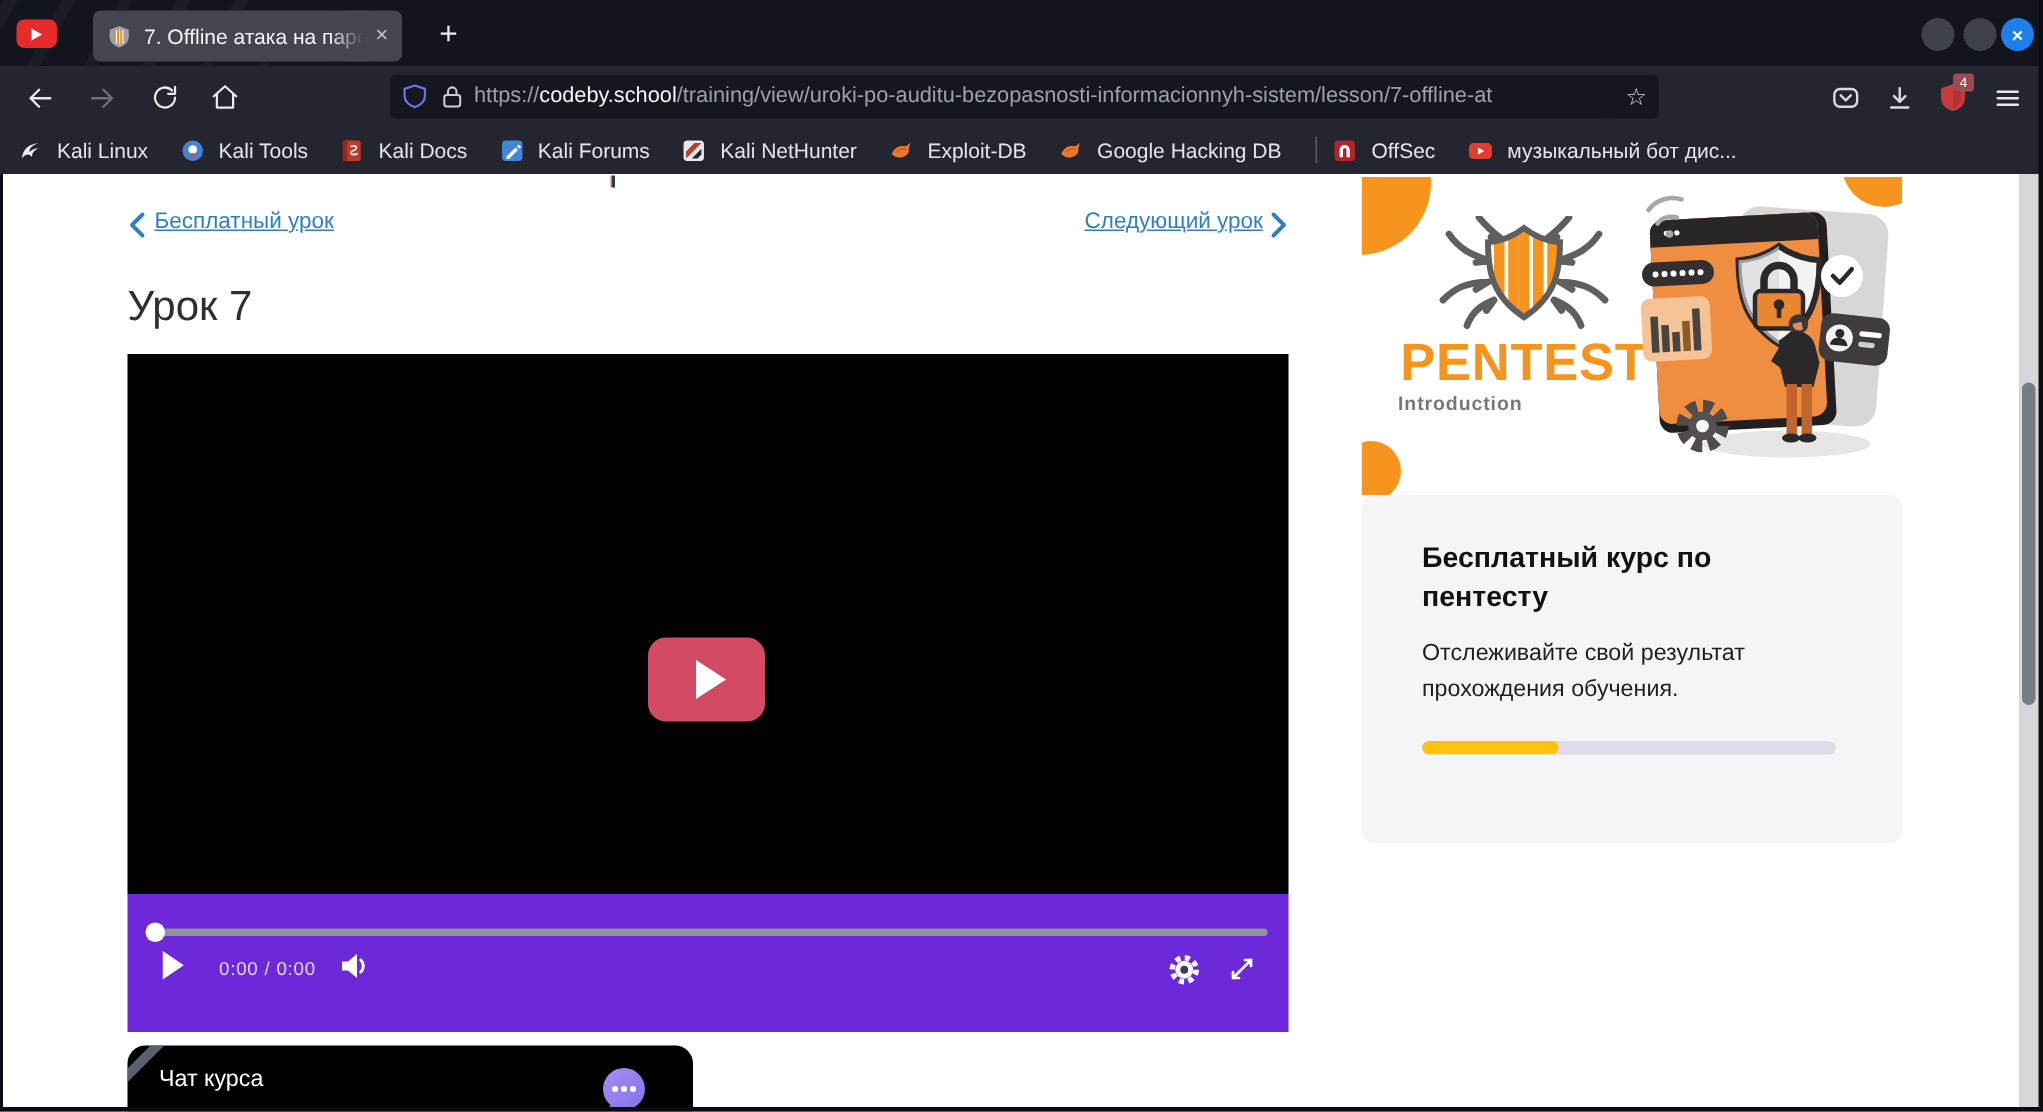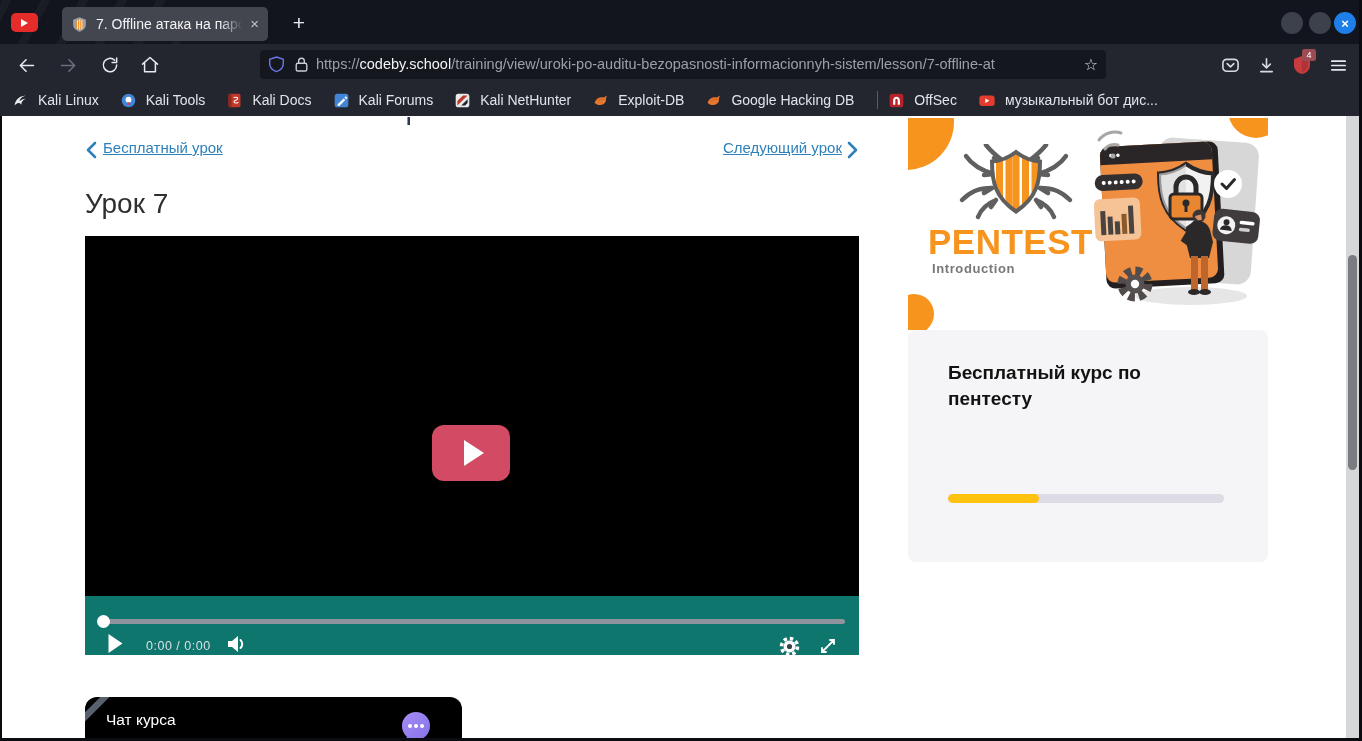--- a/index.html
+++ b/index.html
@@ -40,38 +40,38 @@
   .artifact{position:absolute;left:407px;top:117px;width:3px;height:8px;background:linear-gradient(90deg,#D98429 35%,#2B3A52 35%);}
 
   .lesson-link{position:absolute;top:139px;font-size:15px;color:#2E81BA;text-decoration:underline;}
   .chev{position:absolute;top:141px;}
   .h1{position:absolute;left:85px;top:188px;font-size:28px;color:#2F2F2F;}
 
   .video{position:absolute;left:85px;top:236px;width:774px;height:360px;background:#000;}
   .bigplay{position:absolute;left:432px;top:425px;width:78px;height:56px;border-radius:12px;background:#D24A63;display:flex;align-items:center;justify-content:center;}
   .bigplay .tri{width:0;height:0;border-left:20px solid #fff;border-top:13px solid transparent;border-bottom:13px solid transparent;margin-left:5px;}
 
-  .controlbar{position:absolute;left:85px;top:596px;width:774px;height:59px;background:#0f766e;}
+  .controlbar{position:absolute;left:85px;top:596px;width:774px;height:92px;background:#6d28d9;}
   .track{position:absolute;left:14px;top:23px;width:746px;height:5px;border-radius:3px;background:#8F939E;}
   .handle{position:absolute;left:12px;top:19px;width:13px;height:13px;border-radius:50%;background:#fff;}
   .cb-play{position:absolute;left:22px;top:37px;}
   .cb-time{position:absolute;left:61px;top:43px;font-size:12.5px;color:#DCDFE6;letter-spacing:0.5px;}
   .cb-vol{position:absolute;left:140px;top:38px;}
   .cb-gear{position:absolute;left:694px;top:40px;}
   .cb-fs{position:absolute;left:734px;top:41px;}
 
   .chatcard{position:absolute;left:85px;top:697px;width:377px;height:56px;background:#000000;border-radius:12px 12px 0 0;overflow:visible;}
   .chat-decor{position:absolute;left:0;top:0;width:34px;height:34px;background:#59606E;clip-path:polygon(0 45%,45% 0,72% 0,0 72%);border-radius:12px 0 0 0;}
   .chat-title{position:absolute;left:21px;top:14px;color:#fff;font-size:15.5px;}
   .chat-icon{position:absolute;left:315px;top:14px;}
 
   
   .banner{position:absolute;left:908px;top:118px;width:360px;height:212px;background:#fff;overflow:hidden;}
   .oc{position:absolute;border-radius:50%;background:#F7941E;}
-  .brand{position:absolute;left:20px;top:104px;width:176px;font-size:35px;font-weight:800;color:#F7941E;letter-spacing:0.5px;text-align:left;}
+  .brand{position:absolute;left:20px;top:104px;width:176px;font-size:35px;font-weight:800;color:#F7941E;letter-spacing:0.5px;text-align:center;}
   .brand-sub{position:absolute;left:24px;top:143px;font-size:13px;font-weight:700;color:#787878;letter-spacing:0.6px;}
   .spider{position:absolute;left:30px;top:26px;}
   .illu{position:absolute;left:185px;top:0px;}
 
   .course-card{position:absolute;left:908px;top:330px;width:360px;height:232px;background:#F5F5F7;border-radius:8px;text-decoration:underline;}
   .cc-title{position:absolute;left:40px;top:30px;width:280px;font-size:19px;font-weight:700;color:#121212;line-height:26px;}
   .cc-desc{position:absolute;left:40px;top:94px;width:280px;font-size:15.5px;color:#1F1F1F;line-height:24px;}
   .cc-bar{position:absolute;left:40px;top:164px;width:276px;height:9px;border-radius:5px;background:#DDDCE6;overflow:hidden;}
   .cc-fill{height:9px;border-radius:5px;background:#FFC20E;width:33%;}
   .cc-row{position:absolute;left:40px;top:182px;width:276px;display:flex;justify-content:space-between;font-size:13.5px;color:#121212;}
@@ -412,20 +412,21 @@
       <g fill="none" stroke="#A7A7A7" stroke-width="3" stroke-linecap="round">
         <path d="M6 22a20 20 0 0 1 22-7"></path>
           <path d="M12 31a12 12 0 0 1 13-4"></path>
       </g>
       <circle cx="20" cy="38" r="2.5" fill="#A7A7A7"></circle>
     </svg>
   </div>
 
   <div class="course-card">
     <div class="cc-title">Бесплатный курс по пентесту</div>
+    <div class="cc-desc">Отслеживайте свой результат прохождения обучения.</div>
     <div class="cc-bar">
       <div class="cc-fill" style="width: 33%;"></div>
     </div>
   </div>
 
   <div class="sb-track"></div>
   <div class="sb-thumb"></div>
   <div class="edge" style="left:0;top:116px;width:2px;height:625px;"></div>
   <div class="edge" style="left:1359px;top:0;width:3px;height:741px;"></div>
   <div class="edge" style="left:0;top:738px;width:1362px;height:3px;"></div>

